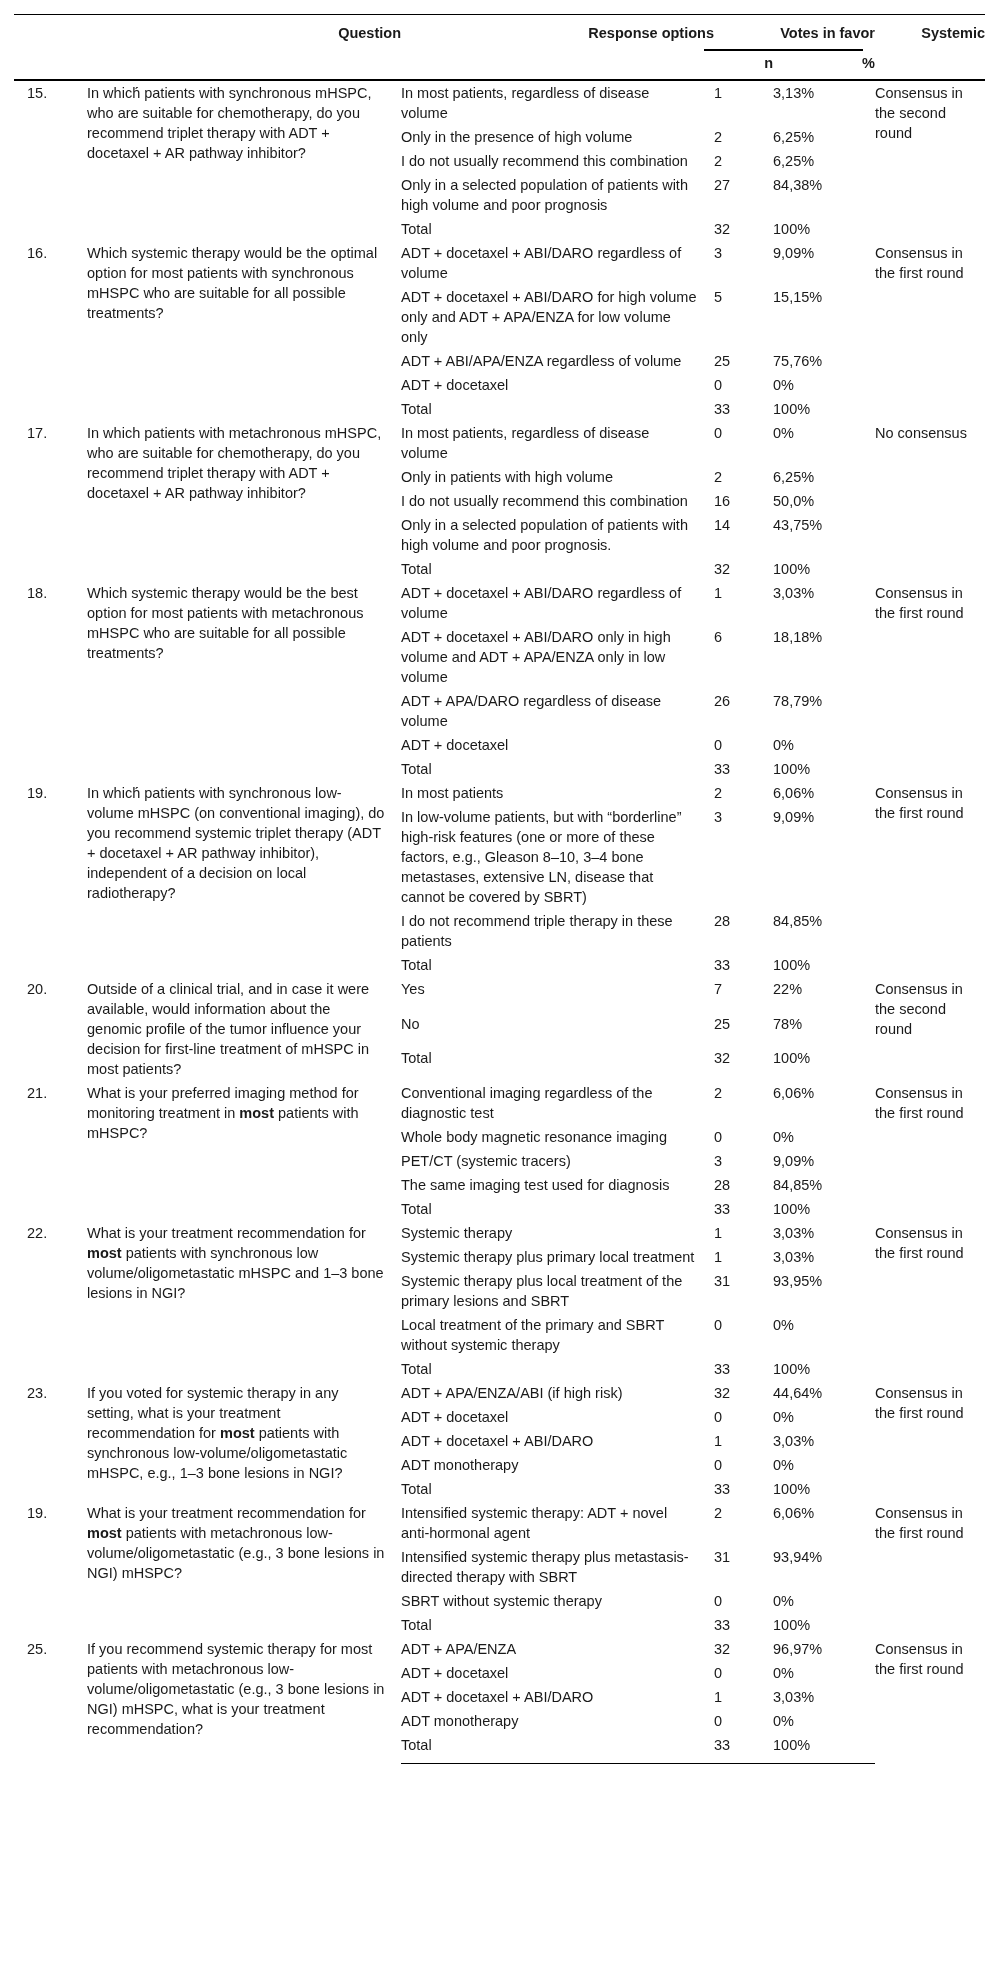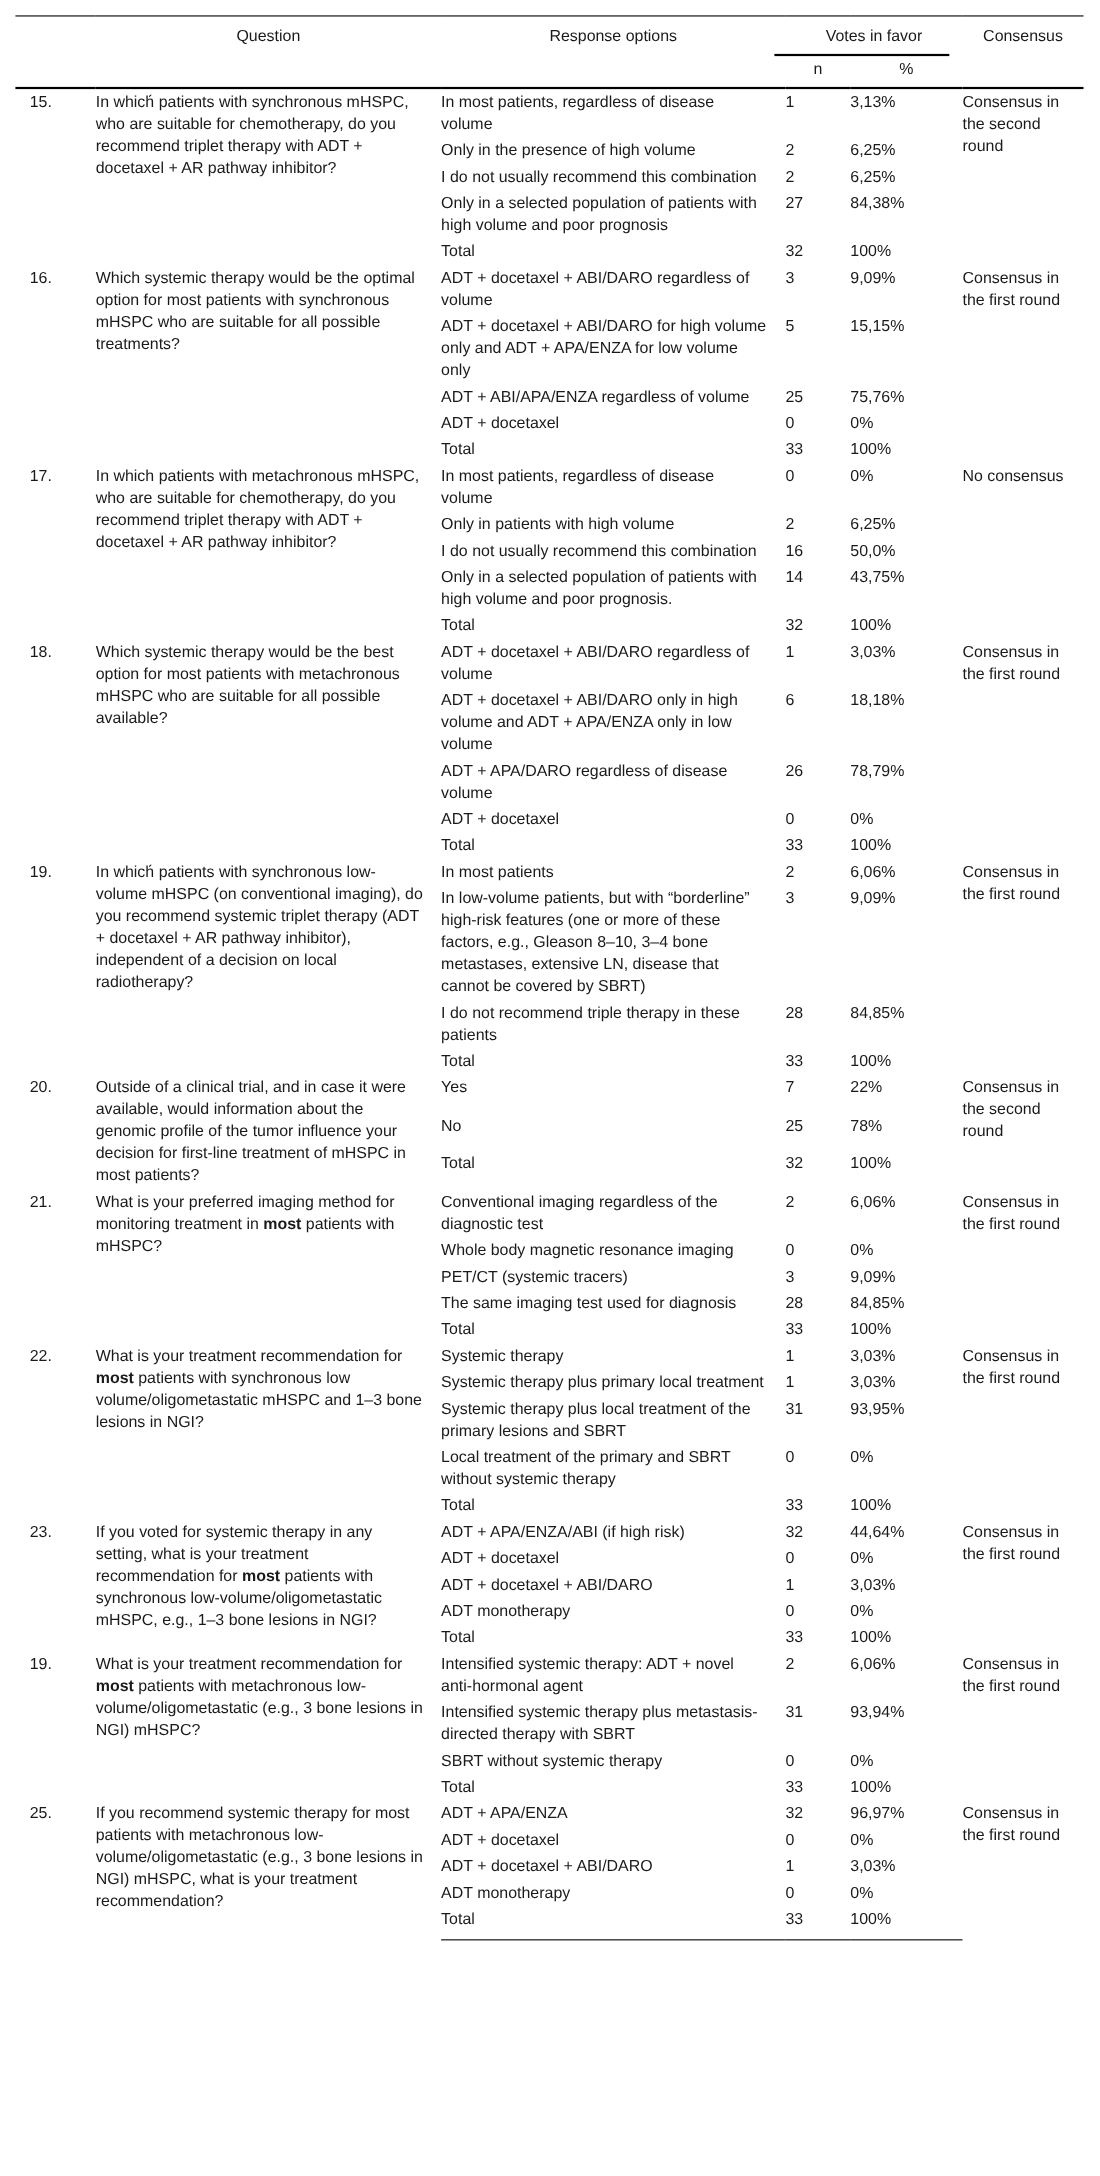--- a/index.html
+++ b/index.html
@@ -19,22 +19,22 @@
     table-layout: fixed;
   }
   col.c-num { width: 73px; }
   col.c-q { width: 314px; }
   col.c-opt { width: 313px; }
   col.c-n { width: 59px; }
   col.c-pct { width: 102px; }
   col.c-cons { width: 110px; }
   thead tr.h1 th { border-top: 1px solid #000; }
   th {
-    font-weight: normal;
-    text-align: center;
+    font-weight: bold;
+    text-align: right;
     vertical-align: top;
     padding: 8px 0 0 0;
   }
   thead tr.h1 th { height: 24px; padding-top: 8px; padding-bottom: 0; }
   thead tr.h2 th { height: 26px; padding-top: 6px; padding-bottom: 0; }
   thead tr.h2 th { border-bottom: 2px solid #000; }
   th.votes-group { position: relative; padding-left: 0; }
   th.votes-group .uline {
     position: absolute; left: -10px; right: 12px; bottom: -4px;
     border-bottom: 2px solid #000;
@@ -66,21 +66,21 @@
     </colgroup>
     <thead>
       <tr class="h1">
         <th></th>
         <th>Question</th>
         <th>Response options</th>
         <th colspan="2" class="votes-group">
           <span>Votes in favor</span>
           <span class="uline"></span>
         </th>
-        <th>Consensus</th>
+        <th>Systemic</th>
       </tr>
       <tr class="h2">
         <th></th>
         <th></th>
         <th></th>
         <th>n</th>
         <th>%</th>
         <th></th>
       </tr>
     </thead>
@@ -164,21 +164,21 @@
           <td class="n">14</td>
           <td class="pct">43,75%</td>
         </tr>
         <tr>
           <td class="opt">Total</td>
           <td class="n">32</td>
           <td class="pct">100%</td>
         </tr>
         <tr>
           <td class="num first" rowspan="5">18.</td>
-          <td class="q first" rowspan="5">Which systemic therapy would be the best option for most patients with metachronous mHSPC who are suitable for all possible available?</td>
+          <td class="q first" rowspan="5">Which systemic therapy would be the best option for most patients with metachronous mHSPC who are suitable for all possible treatments?</td>
           <td class="opt first">ADT + docetaxel + ABI/DARO regardless of volume</td>
           <td class="n first">1</td>
           <td class="pct first">3,03%</td>
           <td class="cons first" rowspan="5">Consensus in the first round</td>
         </tr>
         <tr>
           <td class="opt">ADT + docetaxel + ABI/DARO only in high volume and ADT + APA/ENZA only in low volume</td>
           <td class="n">6</td>
           <td class="pct">18,18%</td>
         </tr>

